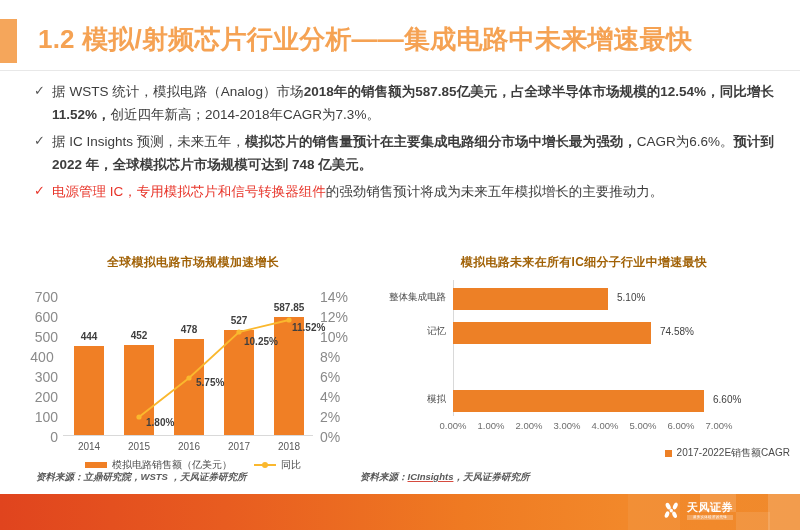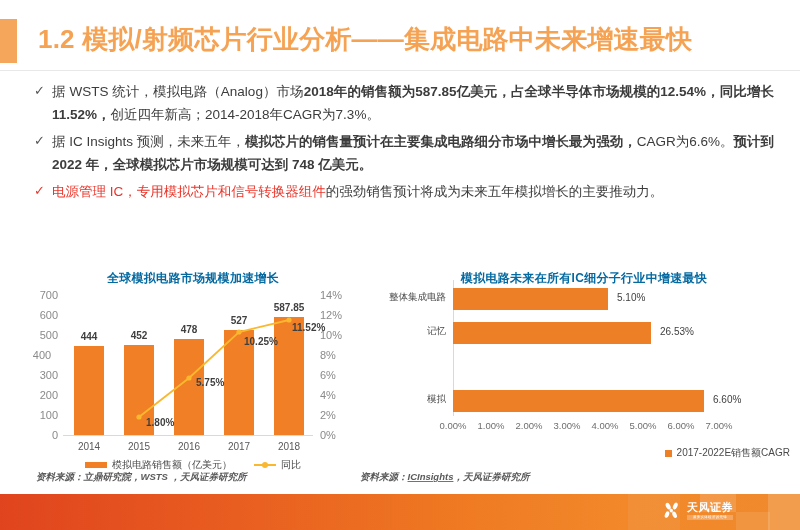--- a/index.html
+++ b/index.html
@@ -86,35 +86,35 @@
     height: 240px;
   }
   .chart-panel { position: absolute; top: 0; }
   #chart-left  { left: 18px;  width: 350px; height: 240px; }
   #chart-right { left: 378px; width: 412px; height: 240px; }
 
   .chart-title {
     text-align: center;
     font-size: 12px;
     font-weight: bold;
-    color: #0369a1;
-    margin-top: 20px;
+    color: #a16207;
+    margin-top: 4px;
     letter-spacing: 0.3px;
   }
 
   
   #combo-plot {
     position: absolute;
     left: 0; top: 24px;
     width: 350px;
     height: 180px;
   }
   .yaxis-label {
     position: absolute;
-    font-size: 11px;
+    font-size: 14px;
     color: #8a8a8a;
     text-align: right;
     white-space: nowrap;
   }
   .yaxis-label.right { text-align: left; }
   #combo-axisline {
     position: absolute;
     left: 45px;
     bottom: 18px;
     width: 250px;
@@ -408,21 +408,21 @@
       <div id="hbar-axisline"></div>
 
       <div class="hbar-row" style="top:8px;  width:155px;">
         <span class="hbar-cat">整体集成电路</span>
         <div class="hbar-fill"></div>
         <span class="hbar-val">5.10%</span>
       </div>
       <div class="hbar-row" style="top:42px; width:198px;">
         <span class="hbar-cat">记忆</span>
         <div class="hbar-fill"></div>
-        <span class="hbar-val">26.53%</span>
+        <span class="hbar-val">74.58%</span>
       </div>
       <div class="hbar-row" style="top:110px; width:251px;">
         <span class="hbar-cat">模拟</span>
         <div class="hbar-fill"></div>
         <span class="hbar-val">6.60%</span>
       </div>
 
       <div class="hbar-tick" style="left:75px;">0.00%</div>
       <div class="hbar-tick" style="left:113px;">1.00%</div>
       <div class="hbar-tick" style="left:151px;">2.00%</div>

